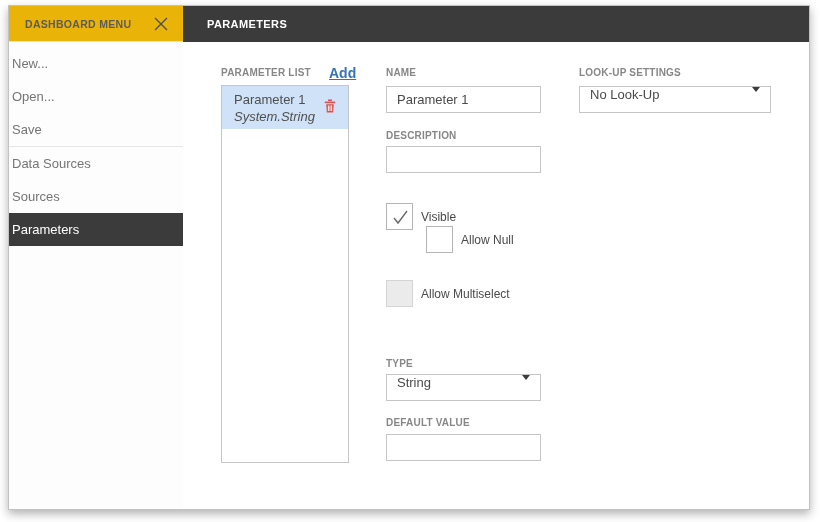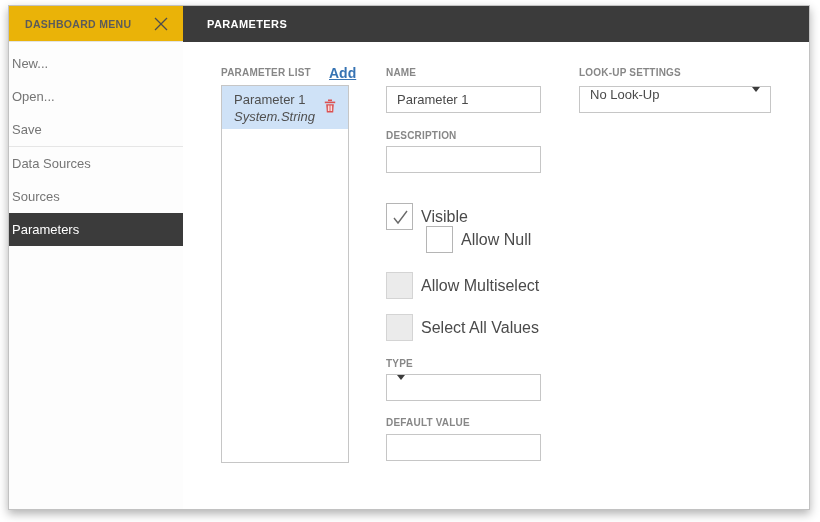--- a/index.html
+++ b/index.html
@@ -55,27 +55,27 @@
   .sel-lookup{left:396px;top:44px;width:192px;}
   .lbl-desc{left:203px;top:88px;}
   .inp-desc{left:203px;top:104px;width:155px;}
   .lbl-type{left:203px;top:316px;}
   .sel-type{left:203px;top:332px;width:155px;}
   .lbl-default{left:203px;top:375px;}
   .inp-default{left:203px;top:392px;width:155px;}
 
   
   .checkbox-row{position:absolute;left:203px;height:27px;display:flex;align-items:center;}
-  .cb-row-0{top:161px;} .cb-row-1{top:184px;margin-left:40px;} .cb-row-2{top:230px;} .cb-row-3{top:272px;}
+  .cb-row-0{top:161px;} .cb-row-1{top:184px;margin-left:40px;} .cb-row-2{top:238px;} .cb-row-3{top:272px;}
   .checkbox{width:27px;height:27px;background:#ffffff;border:1px solid #b5b5b5;box-sizing:border-box;
     cursor:pointer;display:flex;align-items:center;justify-content:center;}
   .checkbox.disabled{background:#ebebeb;border-color:#d4d4d4;cursor:default;}
   .checkbox .tick{display:none;}
   .checkbox.checked .tick{display:block;}
-  .checkbox-label{margin-left:8px;font-size:16px;color:#4a4a4a;}
+  .checkbox-label{margin-left:8px;font-size:12px;color:#4a4a4a;}
 </style>
 </head>
 <body>
 
 <div class="window">
 
   <div class="sidebar">
     <div class="sidebar-header">
       <span class="sidebar-title">DASHBOARD MENU</span>
       <span class="close-btn">
@@ -146,29 +146,24 @@
         
       </span>
       <span class="checkbox-label">Allow Null</span>
     </div>
     <div class="checkbox-row cb-row-2">
       <span class="checkbox disabled">
         
       </span>
       <span class="checkbox-label">Allow Multiselect</span>
     </div>
-    <div class="checkbox-row cb-row-3">
-      <span class="checkbox disabled">
-        
-      </span>
-      <span class="checkbox-label">Select All Values</span>
-    </div>
 
     <span class="small-label lbl-type">TYPE</span>
     <div class="field select sel-type">
+      <span class="value">String</span>
       <span class="caret"></span>
     </div>
 
     <span class="small-label lbl-default">DEFAULT VALUE</span>
     <input class="field inp-default" type="text" value="" style="">
 
   </div>
 </div>
 
 </body></html>

